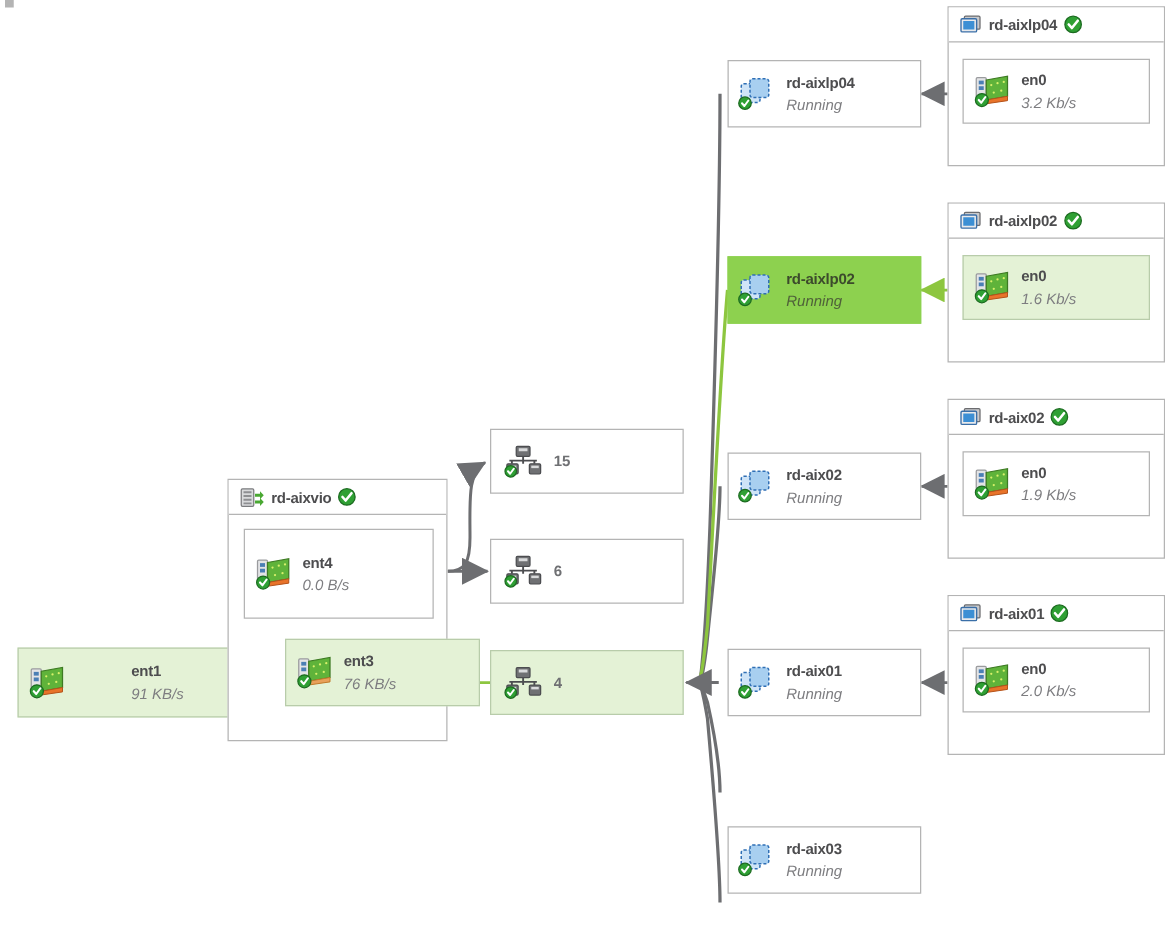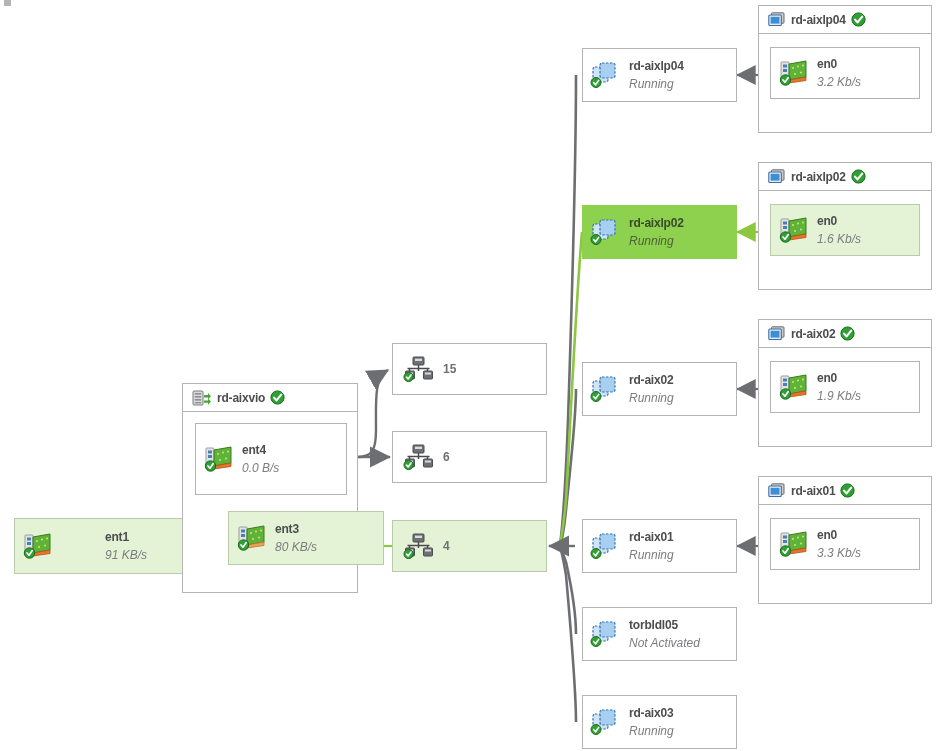--- a/index.html
+++ b/index.html
@@ -190,21 +190,21 @@
             <circle cx="19" cy="7.5" r=".9" fill="#d8f06a"></circle>
           <circle cx="24" cy="6.5" r=".9" fill="#d8f06a"></circle>
             <circle cx="16" cy="15" r=".9" fill="#d8f06a"></circle>
           <circle cx="22" cy="13.5" r=".9" fill="#d8f06a"></circle>
           <circle cx="6.5" cy="21" r="5.2" fill="#2fa034" stroke="#1c6b20" stroke-width="1"></circle>
           <path d="M4,21 L6,23.2 L9.3,18.6" fill="none" stroke="#fff" stroke-width="1.7" stroke-linecap="round" stroke-linejoin="round"></path>
         </svg>
       </span>
       <span class="txt">
         <span class="t1">ent3</span>
-        <span class="t2">80 KB/s</span>
+        <span class="t2">76 KB/s</span>
       </span>
     </div>
   </div>
 
   <div class="card switchbox" style="left:392px;top:343px;width:155px;height:52px;display:flex;align-items:center;">
     <span class="ico ico-switch">
       <svg width="30" height="26" viewBox="0 0 30 26">
         <rect x="9" y="1" width="11" height="8" rx="1" fill="#6f7073" stroke="#4c4d50" stroke-width="1"></rect>
         <rect x="11" y="2.6" width="7" height="2.4" fill="#d9dadc"></rect>
         <path d="M14.5,9 L14.5,12.5 M3.5,12.5 L25.5,12.5 M5.5,12.5 L5.5,15 M14.5,12.5 L14.5,15 M23.5,12.5 L23.5,15" stroke="#4c4d50" stroke-width="1.5" fill="none"></path>
@@ -306,36 +306,22 @@
         <circle cx="5" cy="21.5" r="5" fill="#2fa034" stroke="#1c6b20" stroke-width="1"></circle>
         <path d="M2.6,21.6 L4.5,23.8 L7.7,19.4" fill="none" stroke="#fff" stroke-width="1.6" stroke-linecap="round" stroke-linejoin="round"></path>
       </svg>
     </span>
     <span class="txt">
       <span class="t1">rd-aix01</span>
       <span class="t2">Running</span>
     </span>
   </div>
 
-  <div class="card twoline" style="left:582px;top:607px;width:155px;height:54px;">
-    <span class="ic ico ico-lpar">
-      <svg width="30" height="28" viewBox="0 0 30 28">
-        <rect x="2" y="6" width="15" height="15" rx="2" fill="#cfe4f7" stroke="#2f6fb5" stroke-width="1.2" stroke-dasharray="2.4 1.6"></rect>
-        <rect x="9" y="2" width="15" height="15" rx="2" fill="#a8cff0" stroke="#2f6fb5" stroke-width="1.2" stroke-dasharray="2.4 1.6"></rect>
-        <circle cx="5" cy="21.5" r="5" fill="#2fa034" stroke="#1c6b20" stroke-width="1"></circle>
-        <path d="M2.6,21.6 L4.5,23.8 L7.7,19.4" fill="none" stroke="#fff" stroke-width="1.6" stroke-linecap="round" stroke-linejoin="round"></path>
-      </svg>
-    </span>
-    <span class="txt">
-      <span class="t1">torbldl05</span>
-      <span class="t2">Not Activated</span>
-    </span>
-  </div>
-
-  <div class="card twoline" style="left:582px;top:695px;width:155px;height:54px;">
+
+  <div class="card twoline" style="left:582px;top:661px;width:155px;height:54px;">
     <span class="ic ico ico-lpar">
       <svg width="30" height="28" viewBox="0 0 30 28">
         <rect x="2" y="6" width="15" height="15" rx="2" fill="#cfe4f7" stroke="#2f6fb5" stroke-width="1.2" stroke-dasharray="2.4 1.6"></rect>
         <rect x="9" y="2" width="15" height="15" rx="2" fill="#a8cff0" stroke="#2f6fb5" stroke-width="1.2" stroke-dasharray="2.4 1.6"></rect>
         <circle cx="5" cy="21.5" r="5" fill="#2fa034" stroke="#1c6b20" stroke-width="1"></circle>
         <path d="M2.6,21.6 L4.5,23.8 L7.7,19.4" fill="none" stroke="#fff" stroke-width="1.6" stroke-linecap="round" stroke-linejoin="round"></path>
       </svg>
     </span>
     <span class="txt">
       <span class="t1">rd-aix03</span>
@@ -495,18 +481,18 @@
             <circle cx="19" cy="7.5" r=".9" fill="#d8f06a"></circle>
           <circle cx="24" cy="6.5" r=".9" fill="#d8f06a"></circle>
             <circle cx="16" cy="15" r=".9" fill="#d8f06a"></circle>
           <circle cx="22" cy="13.5" r=".9" fill="#d8f06a"></circle>
           <circle cx="6.5" cy="21" r="5.2" fill="#2fa034" stroke="#1c6b20" stroke-width="1"></circle>
           <path d="M4,21 L6,23.2 L9.3,18.6" fill="none" stroke="#fff" stroke-width="1.7" stroke-linecap="round" stroke-linejoin="round"></path>
         </svg>
       </span>
       <span class="txt">
         <span class="t1">en0</span>
-        <span class="t2">3.3 Kb/s</span>
+        <span class="t2">2.0 Kb/s</span>
       </span>
     </div>
   </div>
 
 </div>
 
 </body></html>

